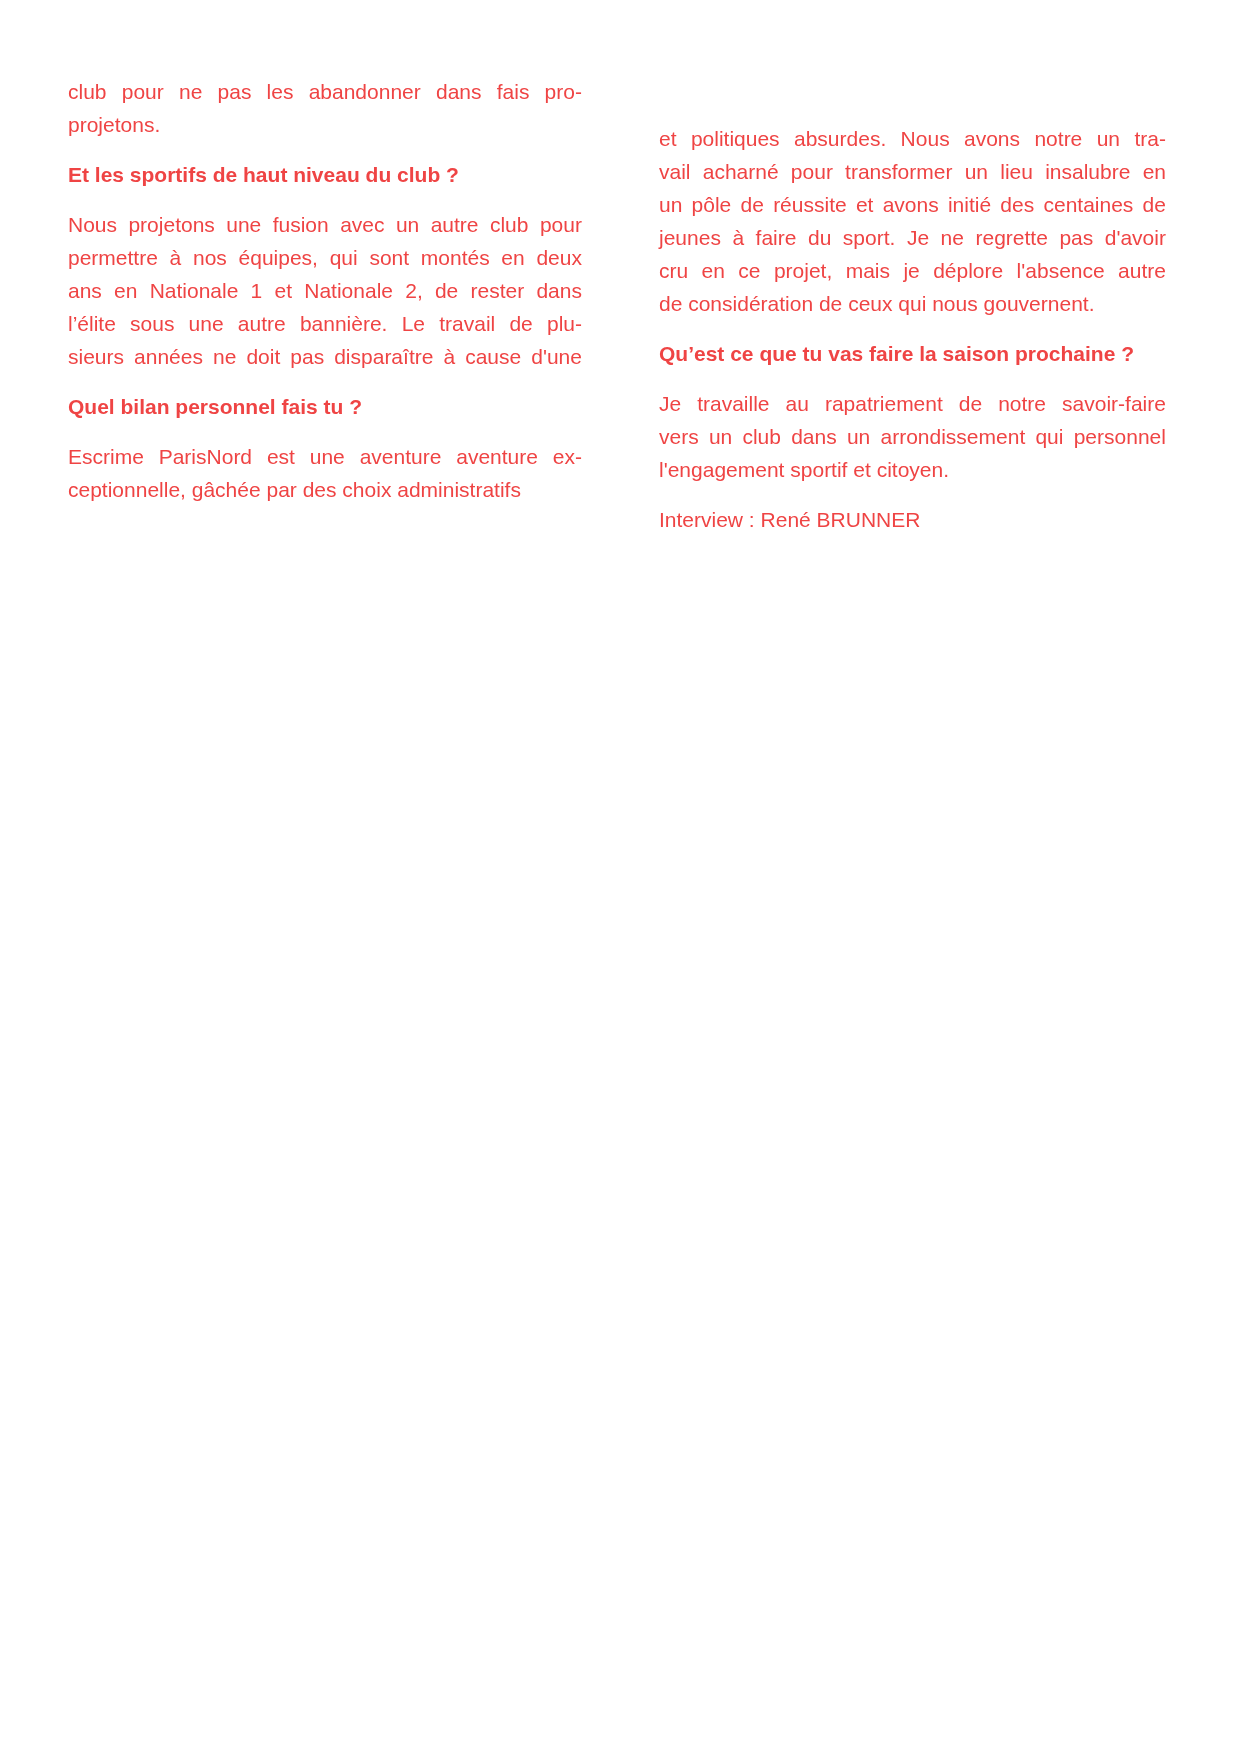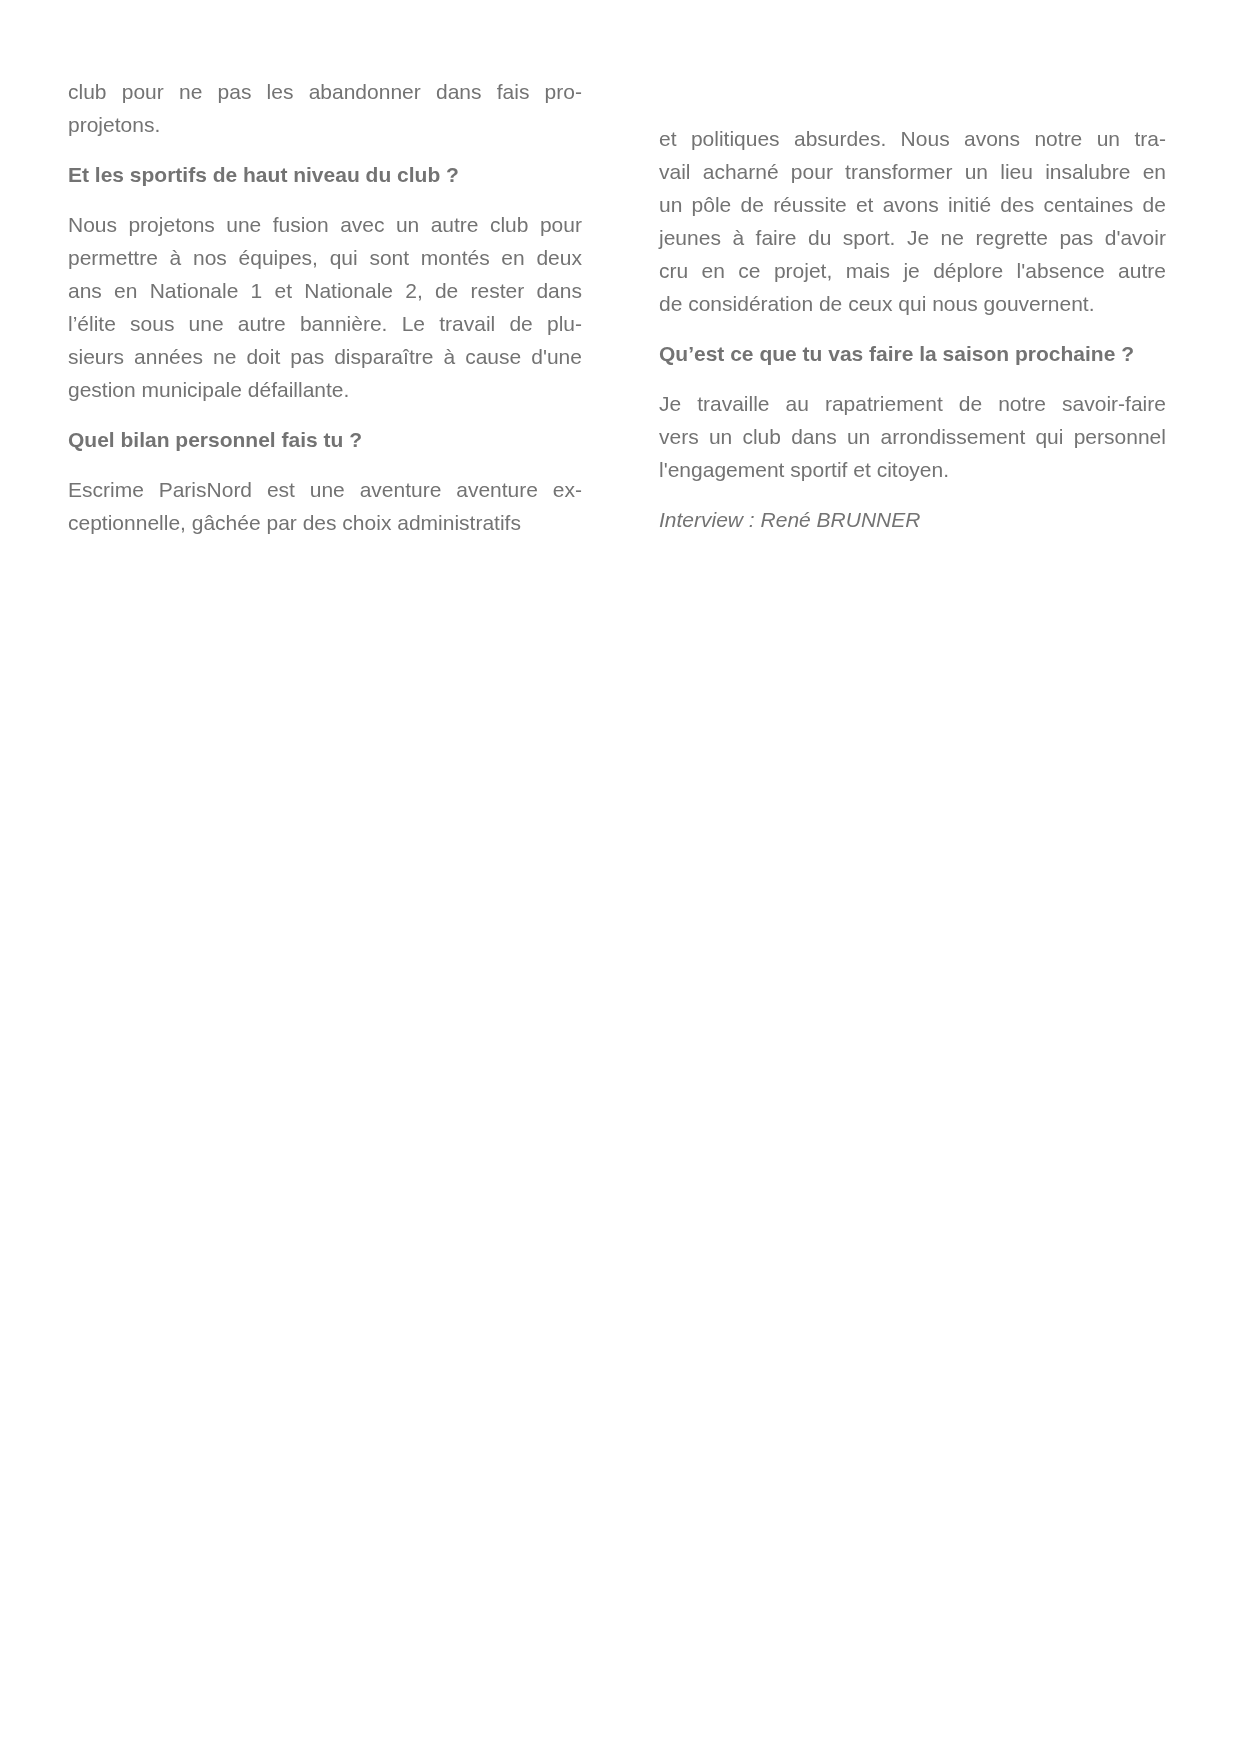--- a/index.html
+++ b/index.html
@@ -9,21 +9,21 @@
   }
   .page {
     position: relative;
     width: 1241px;
     height: 1755px;
     background: #ffffff;
     overflow: hidden;
     font-family: "Liberation Sans", sans-serif;
     font-size: 21px;
     line-height: 33px;
-    color: #737373;
+    color: #ef4444;
   }
   .column {
     position: absolute;
     top: 0;
     box-sizing: border-box;
   }
   .column-left {
     left: 68px;
     width: 514px;
     padding-top: 75px;
@@ -45,21 +45,20 @@
     height: 33px;
   }
   .line.just {
     display: flex;
     justify-content: space-between;
   }
   .line.just span {
     display: inline-block;
   }
   .italic-credit {
-    font-style: italic;
   }
 </style>
 </head>
 <body>
 
 <div class="page">
   <div class="column column-left">
       <div class="block">
         <div class="line just">
           <span>club</span>
@@ -127,21 +126,20 @@
           <span>sieurs</span>
           <span>années</span>
           <span>ne</span>
           <span>doit</span>
           <span>pas</span>
           <span>disparaître</span>
           <span>à</span>
           <span>cause</span>
           <span>d'une</span>
         </div>
-        <div class="line">gestion municipale défaillante.</div>
       </div>
       <div class="block heading">
         <div class="line">Quel bilan personnel fais tu ?</div>
       </div>
       <div class="block">
         <div class="line just">
           <span>Escrime</span>
           <span>ParisNord</span>
           <span>est</span>
           <span>une</span>

